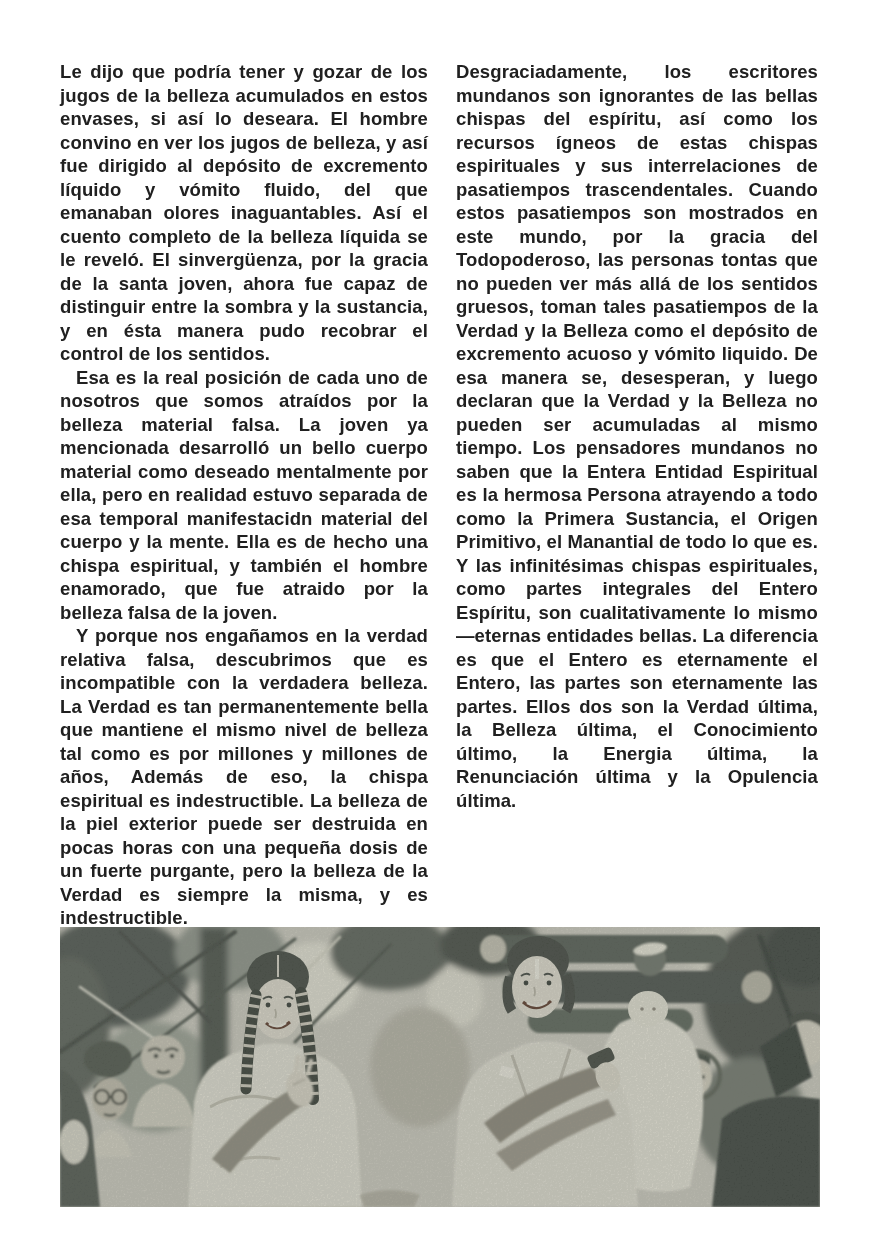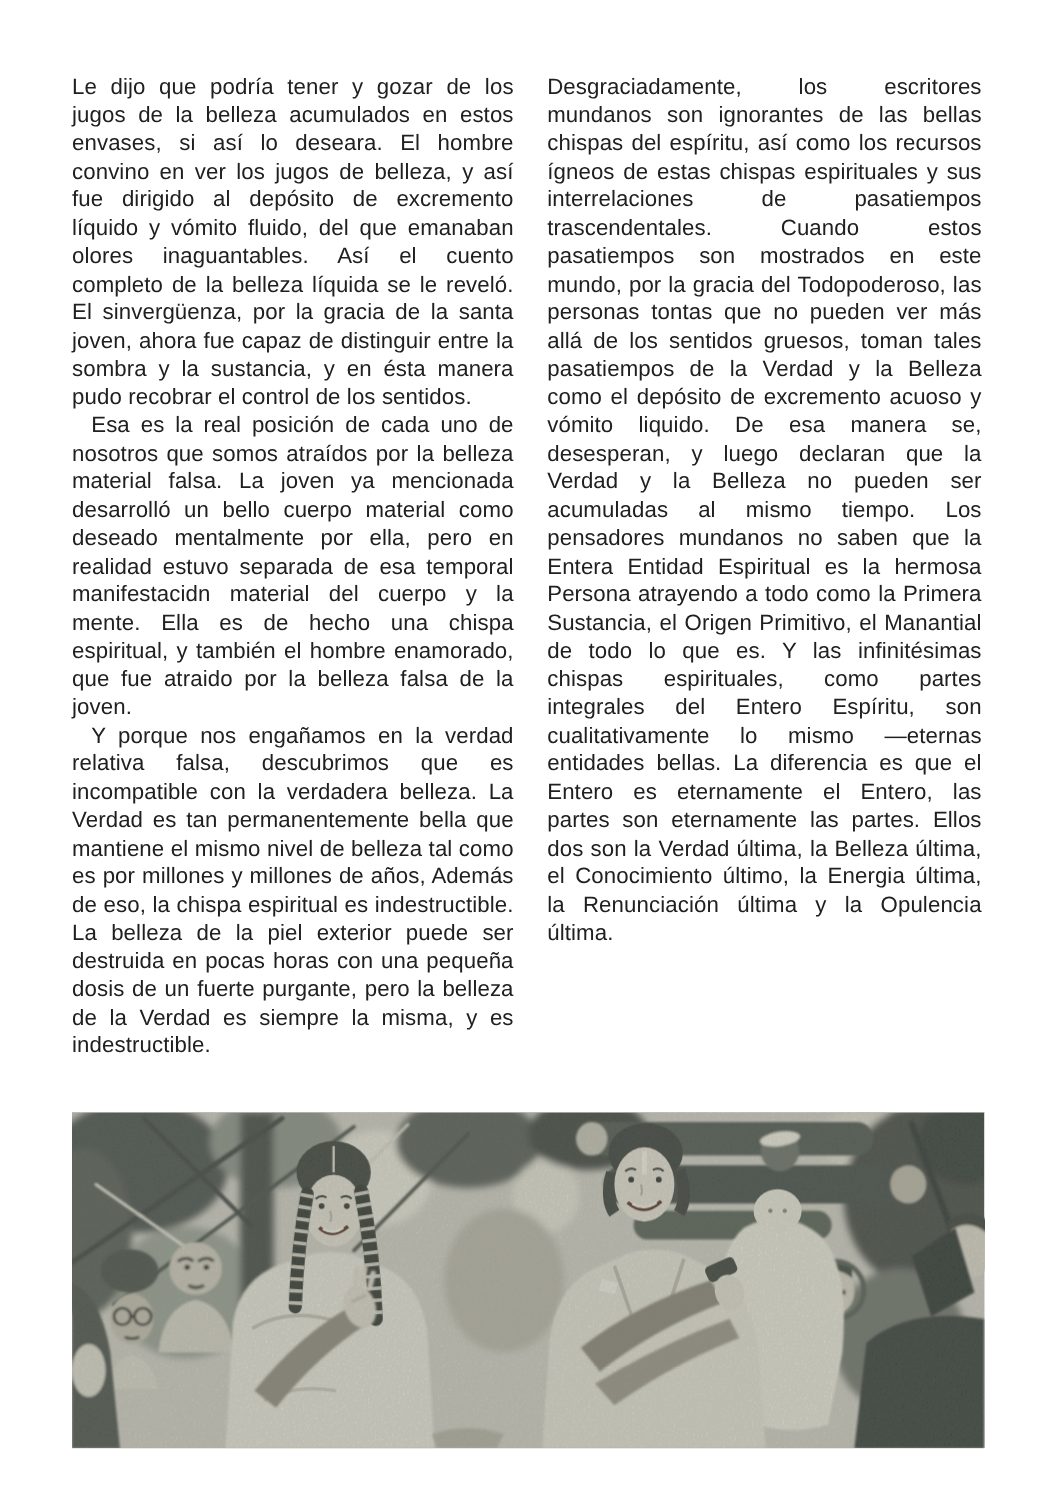--- a/index.html
+++ b/index.html
@@ -7,20 +7,21 @@
     padding: 0;
     background: #ffffff;
   }
   .page {
     position: relative;
     width: 875px;
     height: 1241px;
     background: #ffffff;
     font-family: "Liberation Sans", sans-serif;
     overflow: hidden;
+    font-weight: bold;
   }
   .columns {
     position: absolute;
     left: 60px;
     top: 60px;
     width: 758px;
     display: flex;
     gap: 28px;
   }
   .col {

